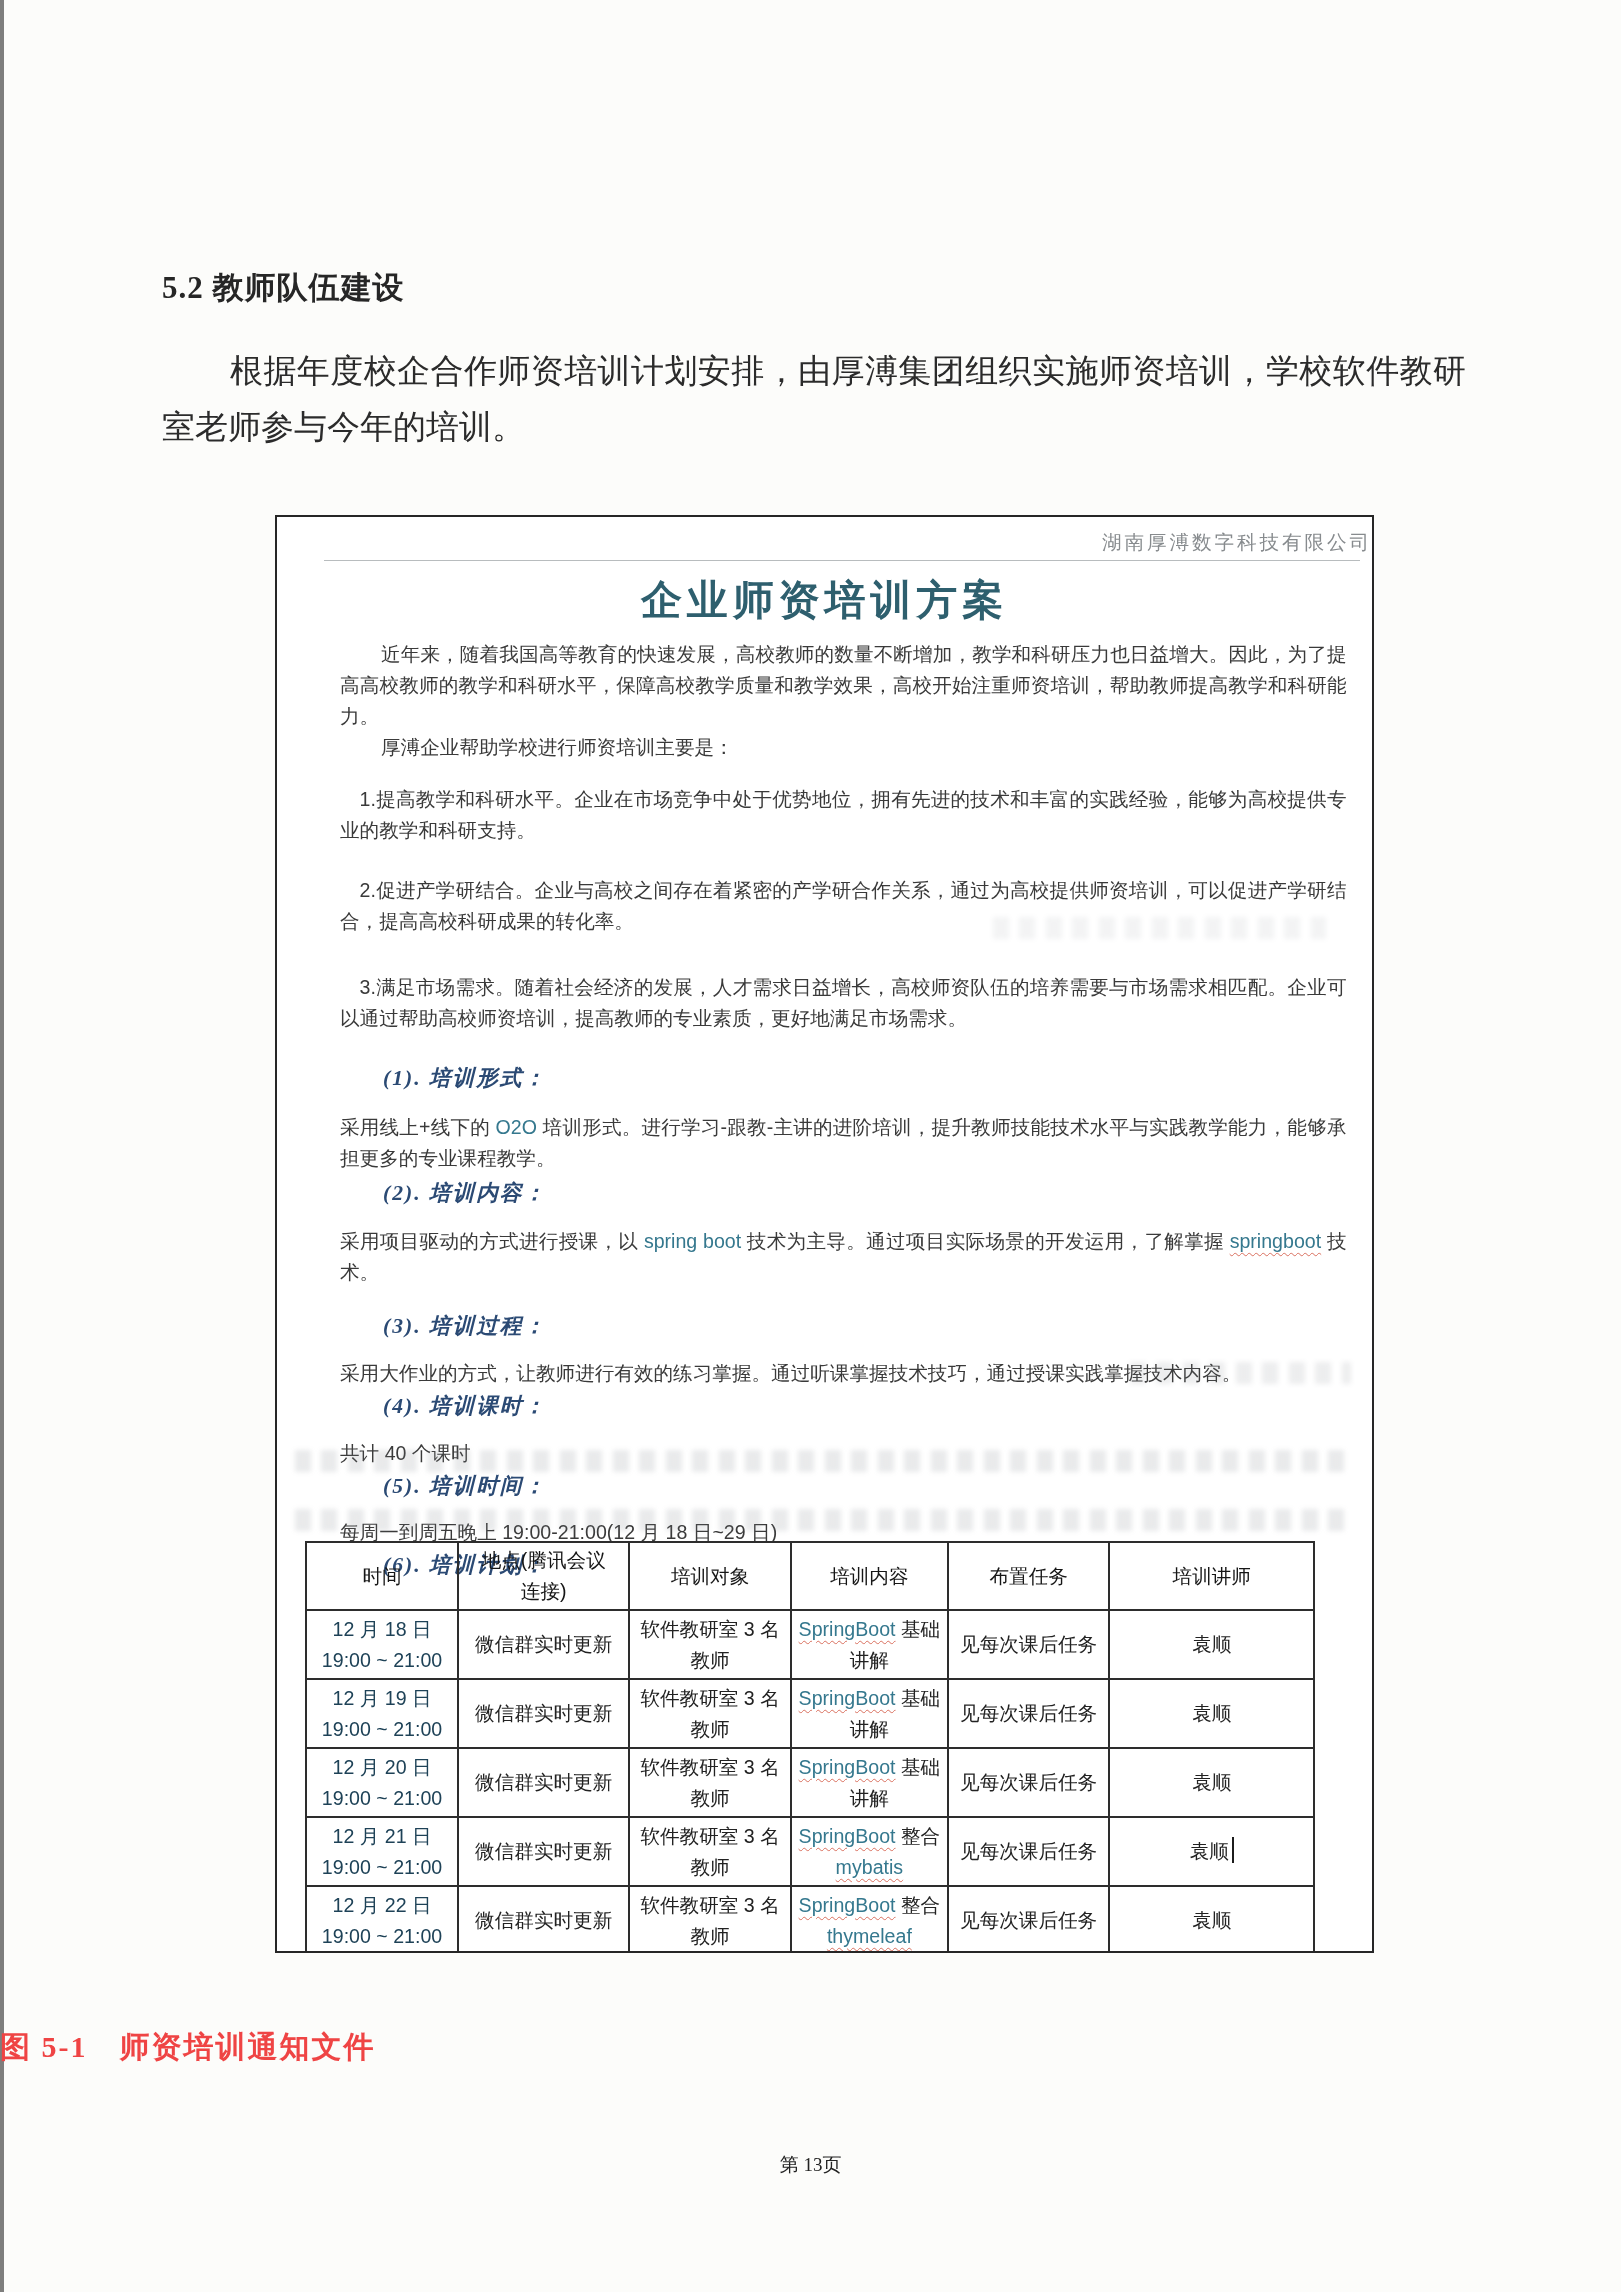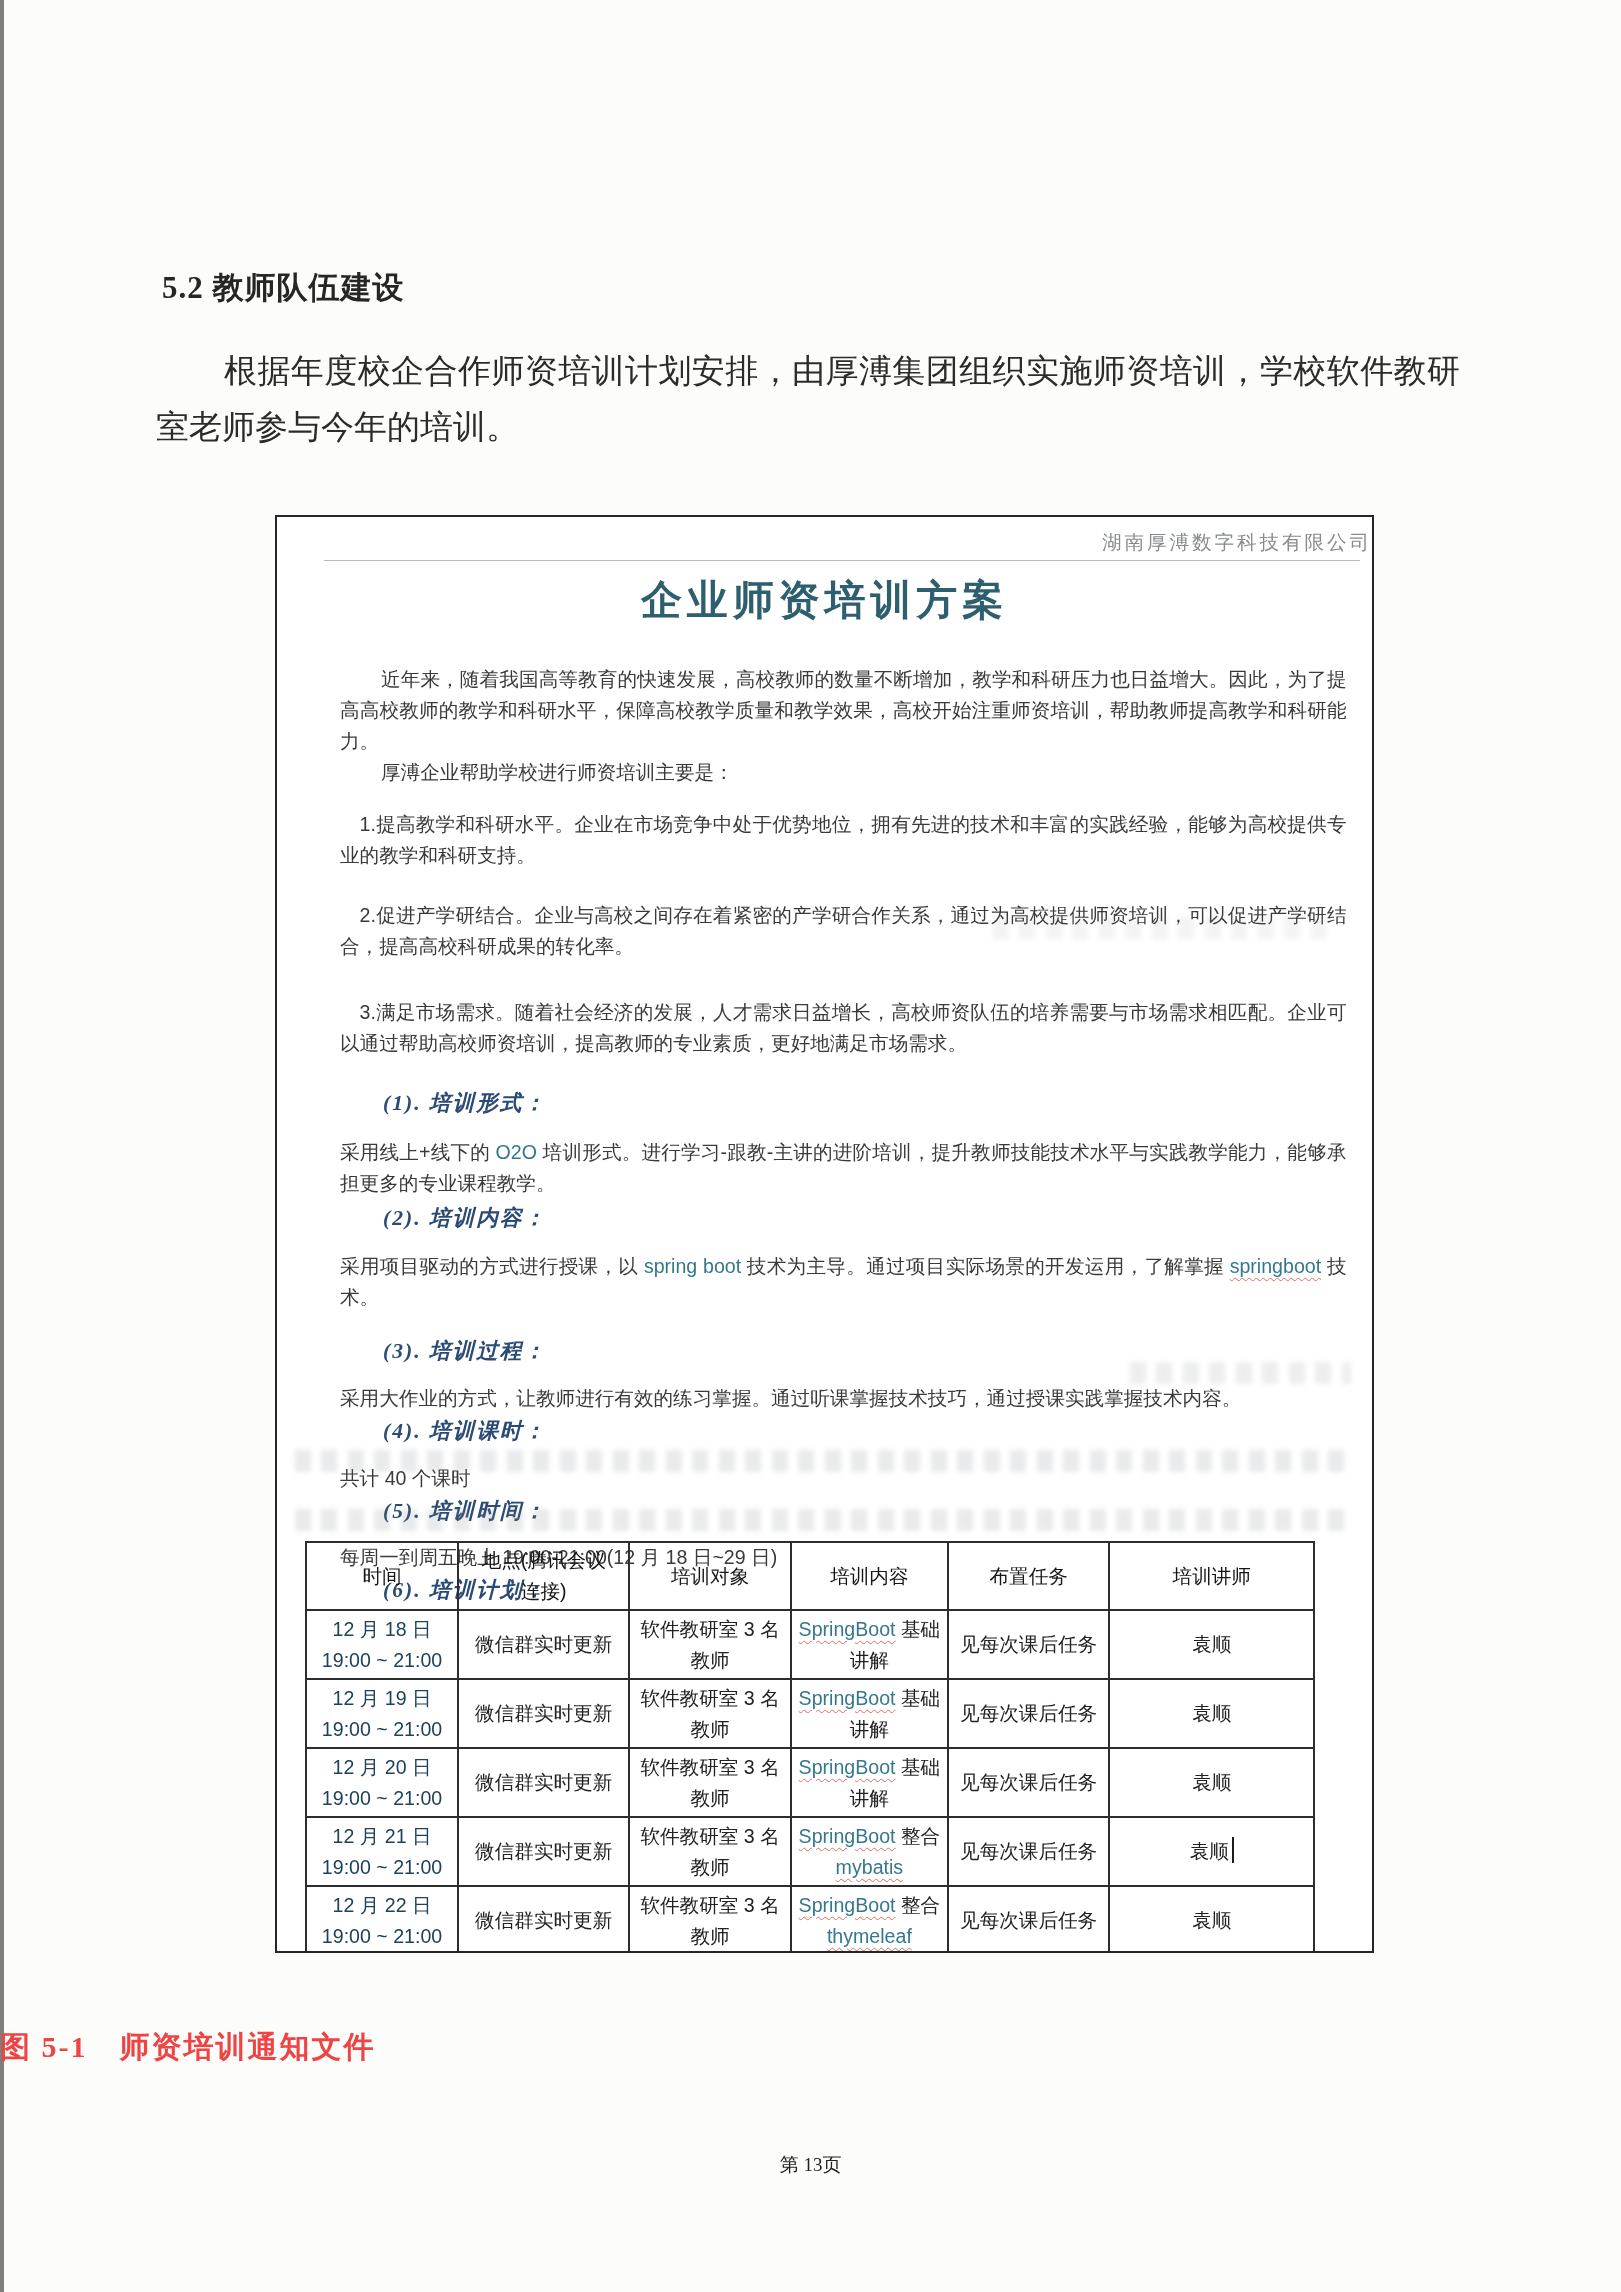--- a/index.html
+++ b/index.html
@@ -15,21 +15,21 @@
   
   #scan-edge{
     position:absolute;left:0;top:0;width:3.9px;height:100%;
     background:#3a3a3a;opacity:.65;
   }
   #section-heading{
     position:absolute;left:162px;top:267px;
     font-size:31px;font-weight:bold;letter-spacing:1px;color:#262626;
   }
   #intro-paragraph{
-    position:absolute;left:156px;top:343px;width:1304px;
+    position:absolute;left:162px;top:343px;width:1304px;
     font-size:33px;line-height:56px;text-align:justify;text-indent:68px;color:#2b2b2b;
   }
   
   #doc-box{
     position:absolute;left:275px;top:515px;width:1095px;height:1434px;
     border:2px solid #262626;background:#ffffff;overflow:hidden;
     font-family:"Liberation Sans", sans-serif;
   }
   #doc-company{
     text-align:right;padding-top:11px;line-height:29px;
@@ -42,21 +42,21 @@
   }
   #doc-body{
     padding:0 25.5px 0 63px;
     color:#3a3a3a;font-size:19.6px;line-height:31px;text-align:justify;
   }
   .para{margin:0;}
   .indent2{text-indent:41px;}
   .indent1{text-indent:19.6px;}
   .m2{margin-top:2px;}.m4{margin-top:3.9px;}.m14{margin-top:23px;}
   .m16{margin-top:15.7px;}.m18{margin-top:17.6px;}.m22{margin-top:21.6px;}
-  .m26{margin-top:36px;}.m30{margin-top:29px;}.m36{margin-top:35px;}
+  .m26{margin-top:11px;}.m30{margin-top:29px;}.m36{margin-top:35px;}
   .subhead{
     font-family:"Liberation Serif", serif;
     color:#2b4a74;font-weight:bold;font-style:italic;
     font-size:21.6px;letter-spacing:2px;text-indent:43px;line-height:31px;
   }
   .latin{color:#35788e;}
   .wavy{
     text-decoration-line:underline;
     text-decoration-style:wavy;
     text-decoration-color:#d9705f;

